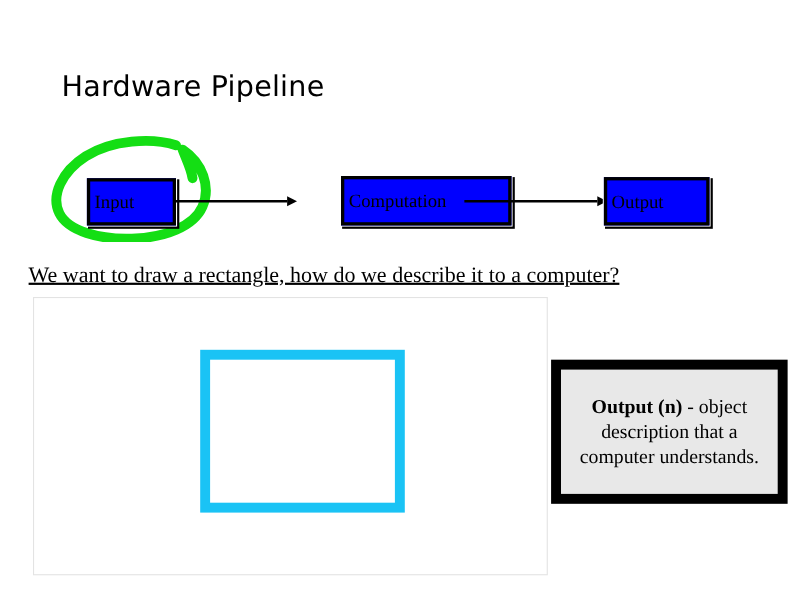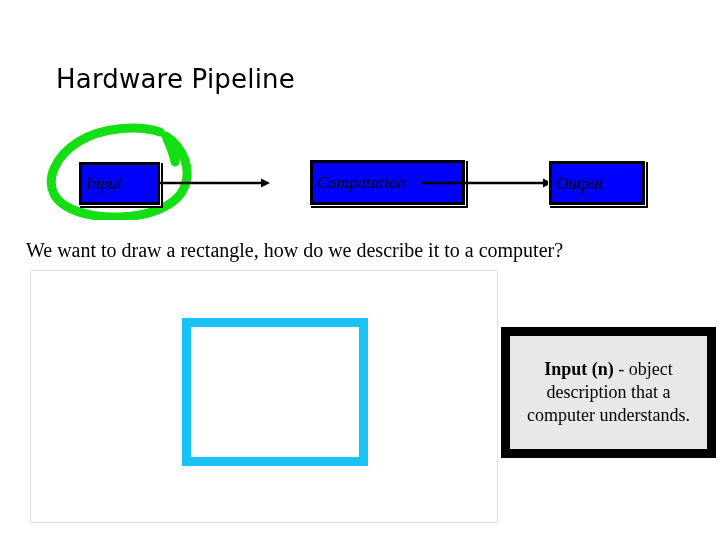--- a/index.html
+++ b/index.html
@@ -49,21 +49,20 @@
     box-shadow: 0 0 0 1px #ffffff, 2px 2px 0 1px #000000;
     color: #000000;
     font-family: "Liberation Serif", serif;
     font-size: 17px;
     line-height: 1;
     display: flex;
     align-items: center;
     justify-content: flex-start;
     padding-left: 4px;
     overflow: hidden;
-    font-style: italic;
   }
   .pipe-box .pipe-label {
     display: block;
     white-space: nowrap;
   }
 
   #box-input {
     left: 79px;
     top: 162px;
     width: 81px;
@@ -107,20 +106,21 @@
   .body-text {
     position: absolute;
     left: 26px;
     top: 238px;
     width: 690px;
     font-family: "Liberation Serif", serif;
     font-size: 20px;
     line-height: 24px;
     color: #000000;
     white-space: nowrap;
+    text-decoration: underline;
   }
 
   
   #canvas-panel {
     position: absolute;
     left: 30px;
     top: 270px;
     width: 468px;
     height: 253px;
     box-sizing: border-box;
@@ -206,17 +206,17 @@
   </div>
 
   <div class="body-text">We want to draw a rectangle, how do we describe it to a computer?</div>
 
   <div id="canvas-panel"></div>
 
   <div id="cyan-rect"></div>
 
   <div id="definition-box">
     <div class="def-text">
-      <span class="def-term">Input (n)</span><span> - object description that a computer understands.</span>
+      <span class="def-term">Output (n)</span><span> - object description that a computer understands.</span>
     </div>
   </div>
 
 </div>
 
 </body></html>

